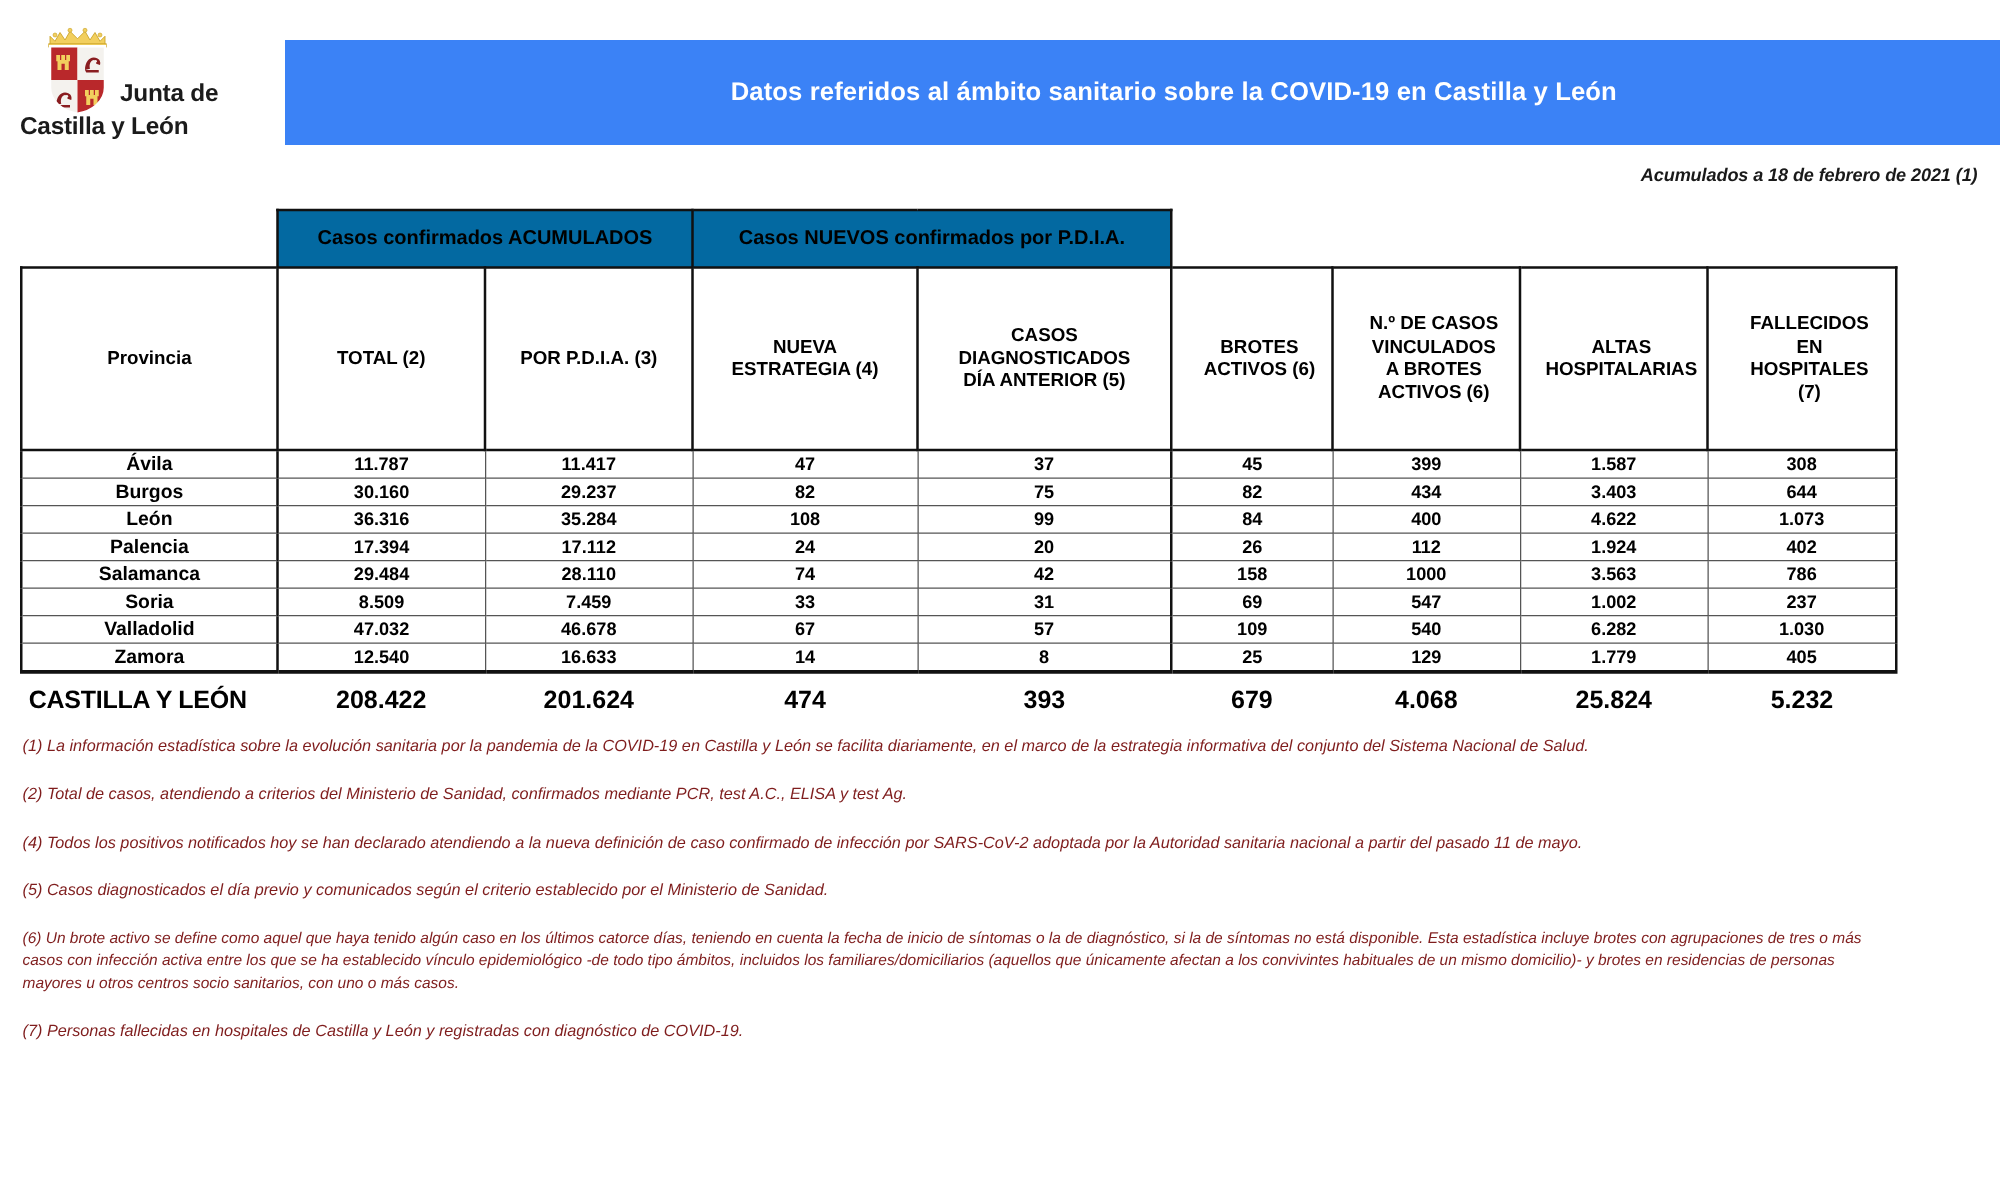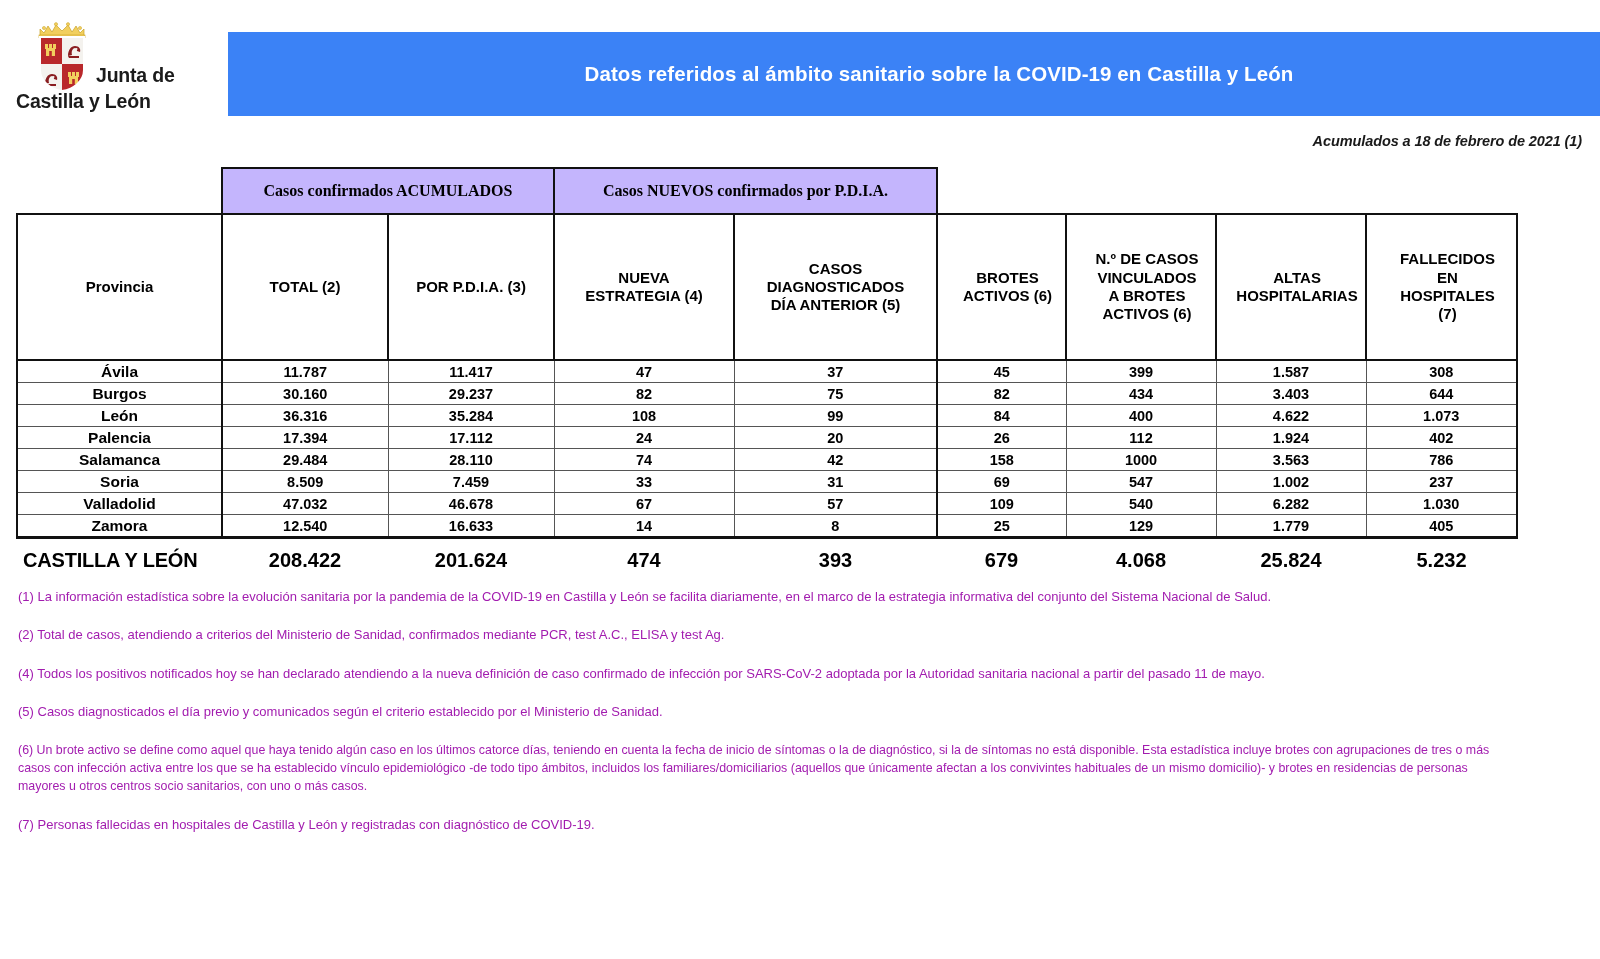--- a/index.html
+++ b/index.html
@@ -136,22 +136,21 @@
     text-align: center;
     font-weight: bold;
   }
 
   
   .grp {
     height: 44px;
     font-size: 16px;
     font-weight: bold;
     border: 2px solid #111;
-    background: #c4b5fd;
-    font-family: Liberation Serif, serif;
+    background: #0369a1;
   }
   .grp-empty {
     border: none;
     background: #fff;
   }
 
   
   .sub {
     height: 100px;
     font-size: 15px;
@@ -215,22 +214,23 @@
     letter-spacing: -0.2px;
     white-space: nowrap;
   }
 
   
   .notes {
     position: absolute;
     left: 18px;
     top: 588px;
     width: 1500px;
+    font-style: italic;
     font-size: 13px;
-    color: #a21caf;
+    color: #7f1d1d;
     line-height: 1.42;
   }
   .note {
     margin-bottom: 20px;
   }
   .note.small {
     font-size: 12.4px;
     line-height: 1.45;
   }
 </style>

